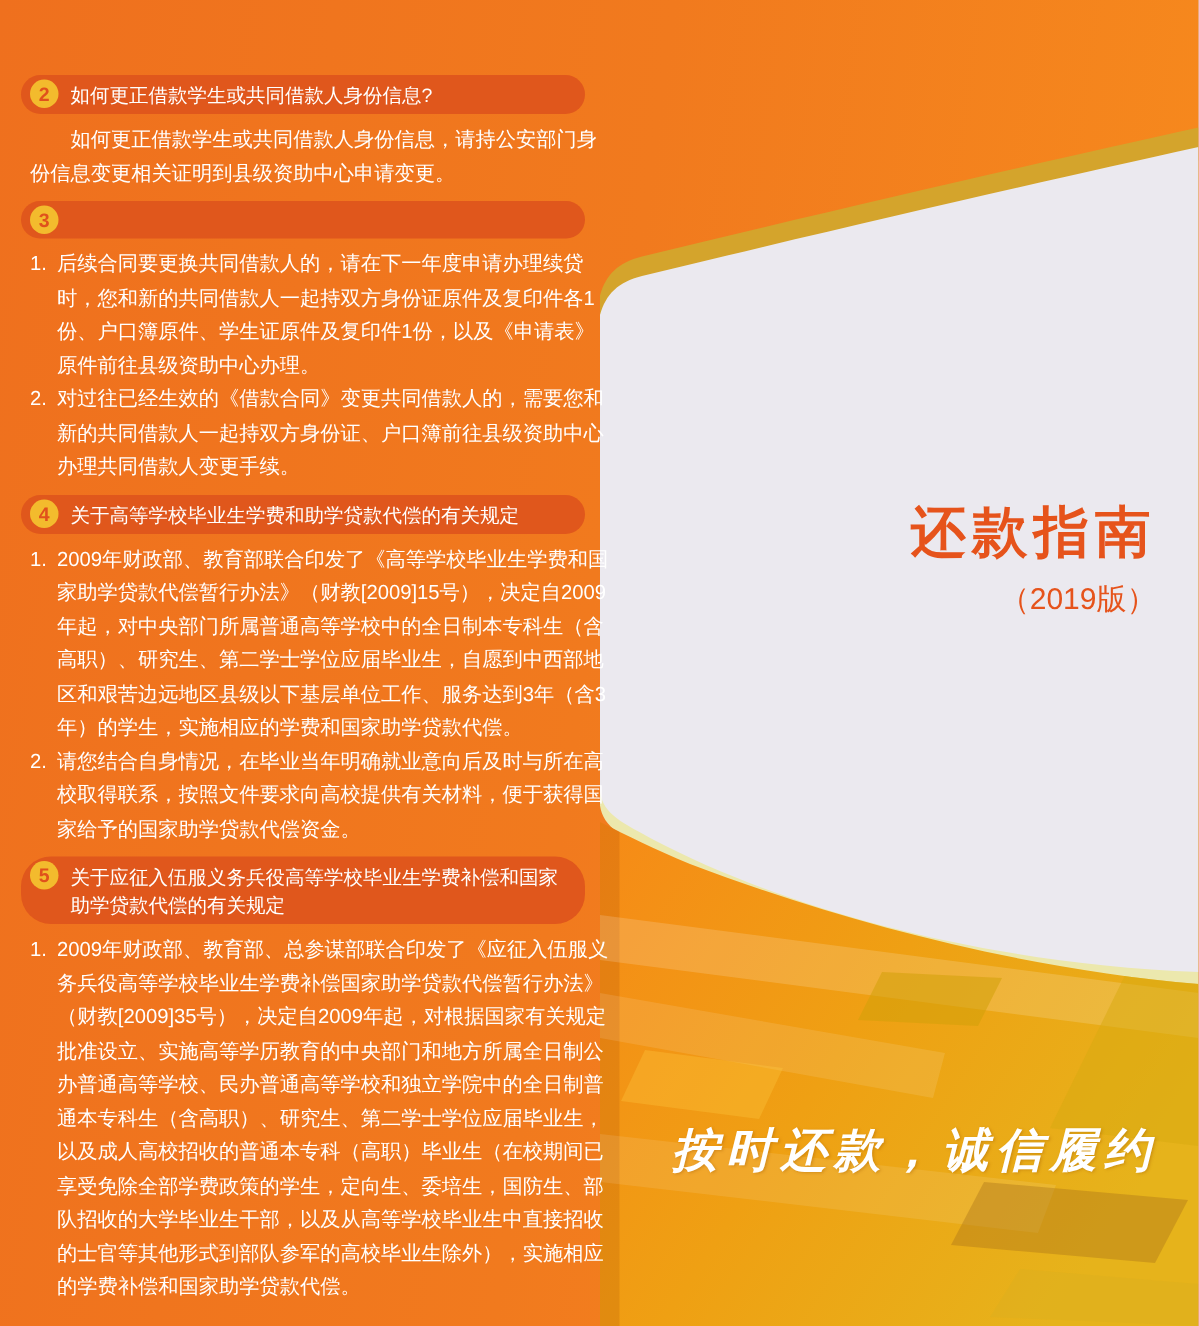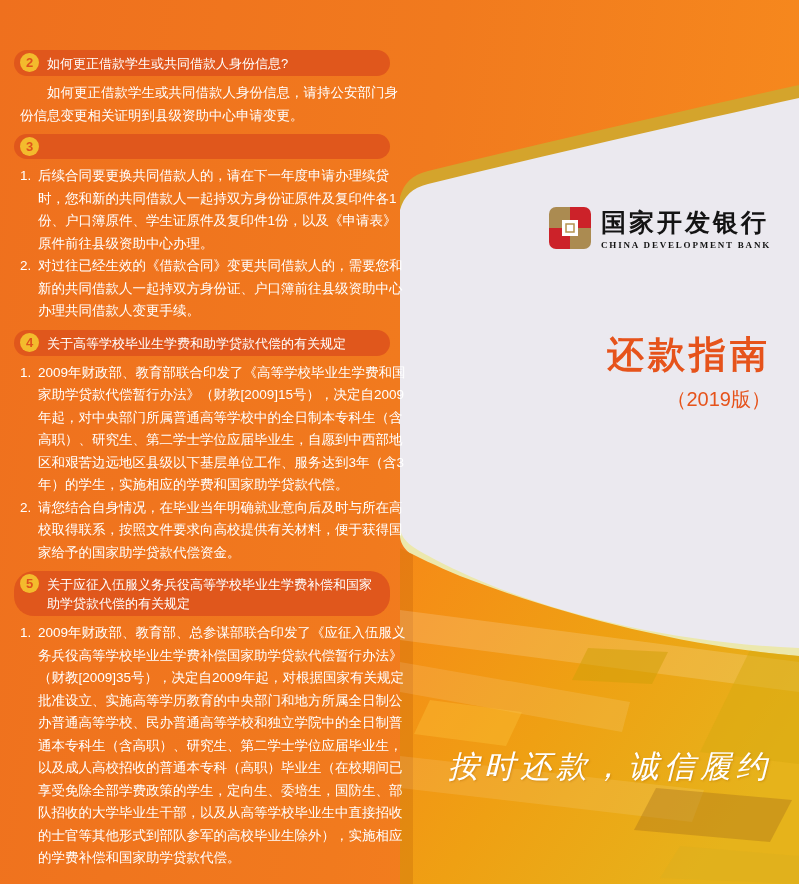--- a/index.html
+++ b/index.html
@@ -48,21 +48,21 @@
     font-family:"Liberation Serif","DejaVu Serif",serif;
     font-size:9px;font-weight:bold;color:#141414;letter-spacing:1.8px;margin-top:1px;white-space:nowrap;
   }
   .titles{position:absolute;right:28px;top:322px;text-align:right;}
   .subtitle{font-size:24px;color:#3a3a40;letter-spacing:2px;white-space:nowrap;}
   .main-title{font-size:37px;font-weight:bold;color:#e6531b;letter-spacing:4px;margin-top:8px;white-space:nowrap;}
   .edition{font-size:20px;color:#e6531b;margin-top:6px;white-space:nowrap;}
   .slogan{
     position:absolute;left:30px;top:746px;width:360px;text-align:center;
     font-family:"DejaVu Serif","Liberation Serif",serif;
-    font-style:italic;font-weight:normal;font-size:31px;color:#ffffff;
+    font-style:italic;font-weight:bold;font-size:31px;color:#ffffff;
     letter-spacing:5px;white-space:nowrap;
     text-shadow:1px 1px 2px rgba(160,90,0,0.35);
   }
 </style>
 </head>
 <body>
 
 <div class="page">
 
   <svg class="bg" viewBox="0 0 799 884" preserveAspectRatio="none">
@@ -161,41 +161,20 @@
           <span class="item-text">2009年财政部、教育部、总参谋部联合印发了《应征入伍服义务兵役高等学校毕业生学费补偿国家助学贷款代偿暂行办法》（财教[2009]35号），决定自2009年起，对根据国家有关规定批准设立、实施高等学历教育的中央部门和地方所属全日制公办普通高等学校、民办普通高等学校和独立学院中的全日制普通本专科生（含高职）、研究生、第二学士学位应届毕业生，以及成人高校招收的普通本专科（高职）毕业生（在校期间已享受免除全部学费政策的学生，定向生、委培生，国防生、部队招收的大学毕业生干部，以及从高等学校毕业生中直接招收的士官等其他形式到部队参军的高校毕业生除外），实施相应的学费补偿和国家助学贷款代偿。</span>
         </div>
 
       </div>
     </div>
 
   </div>
 
   <div class="right">
 
-    <div class="logo">
-      <svg class="logo-icon" viewBox="0 0 42 42">
-        <defs>
-          <clipPath id="logoRound">
-              <rect x="0" y="0" width="42" height="42" rx="7"></rect>
-            </clipPath>
-        </defs>
-        <g clip-path="url(#logoRound)">
-          <rect x="0" y="0" width="21" height="21" fill="#ab8b51"></rect>
-          <rect x="21" y="0" width="21" height="21" fill="#cc2229"></rect>
-          <rect x="0" y="21" width="21" height="21" fill="#cc2229"></rect>
-          <rect x="21" y="21" width="21" height="21" fill="#ab8b51"></rect>
-          <rect x="13" y="13" width="16" height="16" fill="#ffffff"></rect>
-          <rect x="17" y="17" width="8" height="8" fill="#ffffff" stroke="#b5934f" stroke-width="1.5"></rect>
-        </g>
-      </svg>
-      <div>
-        <div class="logo-cn">国家开发银行</div>
-        <div class="logo-en">CHINA DEVELOPMENT BANK</div>
-      </div>
-    </div>
 
     <div class="titles">
       <div class="main-title">还款指南</div>
       <div class="edition">（2019版）</div>
     </div>
 
     <div class="slogan">按时还款，诚信履约</div>
 
   </div>
 

